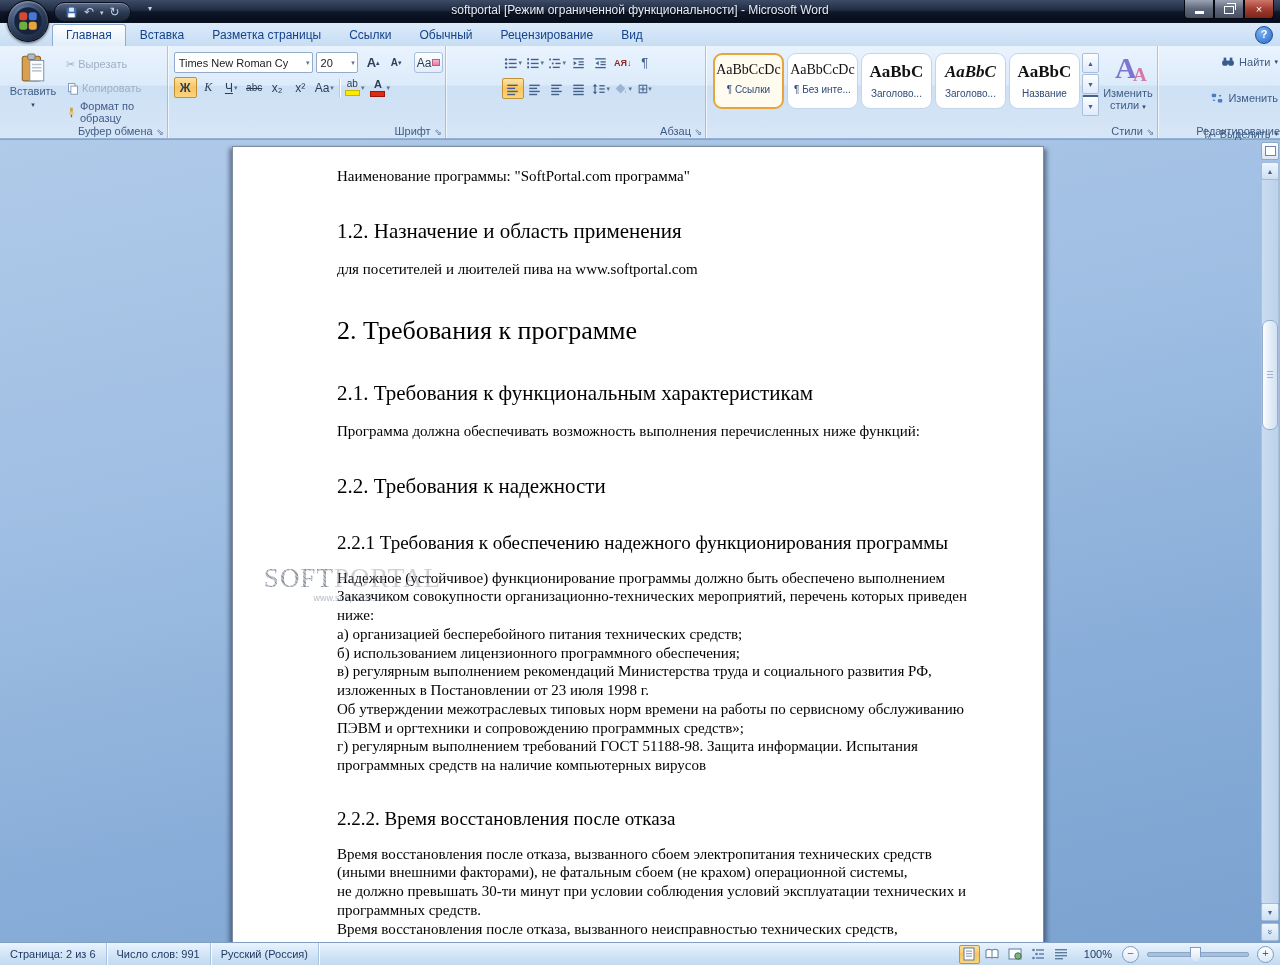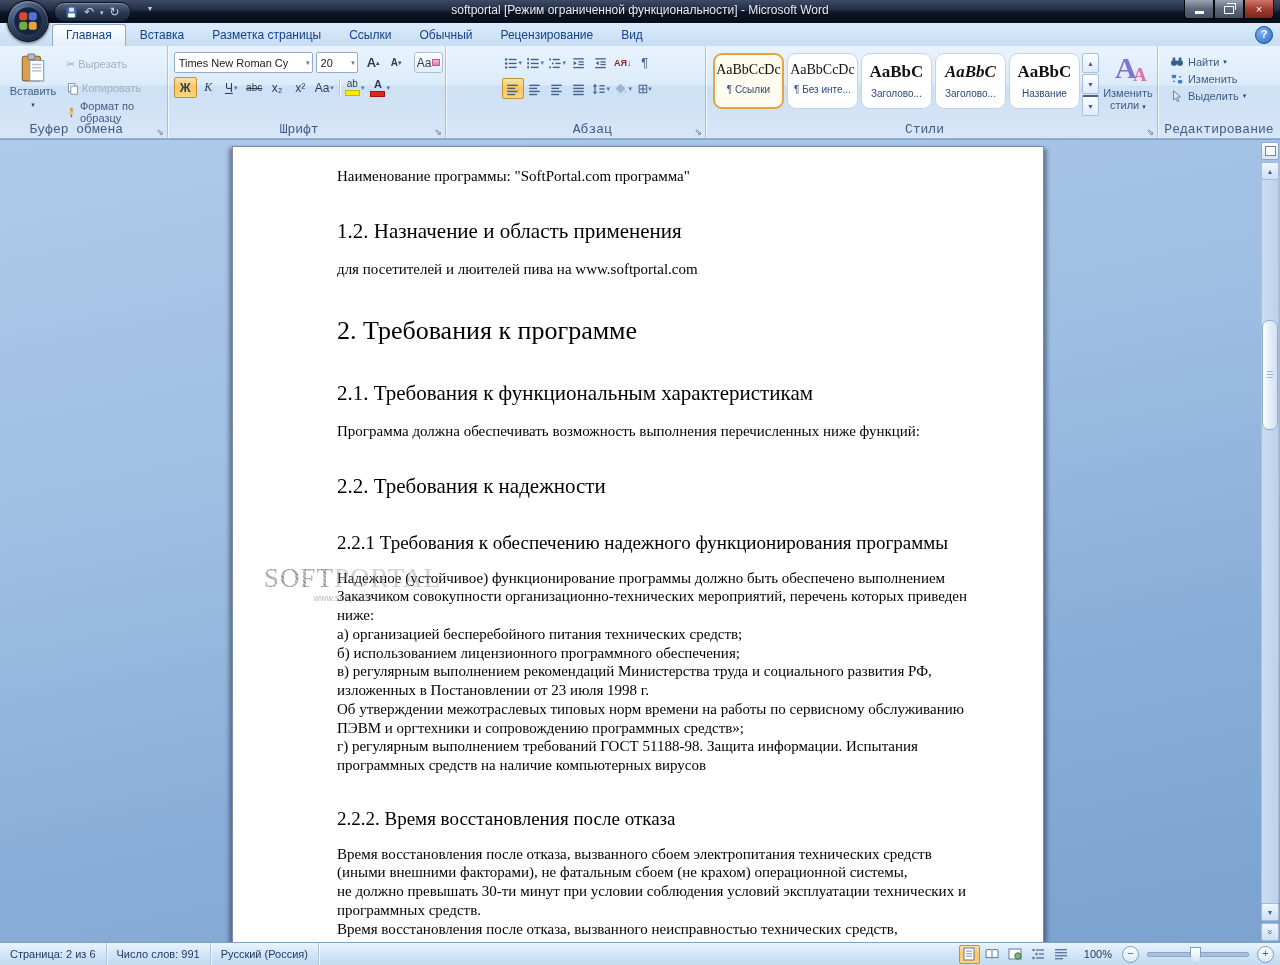--- a/index.html
+++ b/index.html
@@ -41,22 +41,22 @@
     border-color:#8babd1;border-bottom-color:transparent;}
   .help-btn{position:absolute;right:7px;top:26px;width:16px;height:16px;border-radius:50%;
     background:radial-gradient(circle at 35% 30%,#7db2ef,#2d6dcb);border:1px solid #1c4f9e;
     color:#fff;font-size:11px;font-weight:bold;text-align:center;line-height:15px;z-index:6;}
   
   .ribbon{position:absolute;left:0;top:46px;right:0;height:92px;display:flex;
     background:linear-gradient(#e9f3fe 0%,#dcebfa 42%,#cde0f4 44%,#d7e6f7 100%);
     border-bottom:1px solid #93b2d6;}
   .group{position:relative;height:100%;box-sizing:border-box;padding:3px 2px 16px;
     border-right:1px solid rgba(137,163,199,.6);box-shadow:1px 0 0 rgba(255,255,255,.65);}
-  .group-label{position:absolute;bottom:1px;left:0;right:14px;text-align:center;
-    font-size:13px;color:#3e5c85;font-family:Liberation Mono, monospace;}
+  .group-label{position:absolute;bottom:1px;left:0;right:14px;text-align:right;
+    font-size:11px;color:#3e5c85;}
   .launcher{position:absolute;bottom:1px;right:3px;font-size:9px;color:#5f7ba3;}
   .rbtn{display:inline-flex;align-items:center;gap:3px;border:1px solid transparent;
     border-radius:2px;color:#3e5c85;font-size:11px;}
   .rbtn.small{height:18px;padding:0 3px;}
   .rbtn.active{background:linear-gradient(#fde3a7,#f9c45f 50%,#fbd57f);
     border-color:#c19138;}
   .rbtn.disabled{color:#9fb0c4;}
   .ic{display:inline-block;vertical-align:middle;}
   .vspl{display:inline-block;width:1px;height:18px;background:#b6c9e1;
     box-shadow:1px 0 0 #fff;margin:0 2px;vertical-align:middle;}
@@ -114,21 +114,21 @@
     background:linear-gradient(#fdfeff,#dfeafa);font-size:7px;color:#44618c;
     display:flex;align-items:center;justify-content:center;}
   .change-styles{width:62px;text-align:center;color:#3e5c85;font-size:11px;padding-top:4px;}
   .cs-icon{position:relative;height:34px;}
   .cs-a1{position:absolute;left:14px;top:0;font-size:30px;line-height:1;font-weight:bold;
     color:#7f74cf;font-family:"Liberation Serif",serif;}
   .cs-a2{position:absolute;left:32px;top:12px;font-size:19px;line-height:1;font-weight:bold;
     color:#d478a8;font-family:"Liberation Serif",serif;}
   
   .g-editing{width:139px;border-right:none;}
-  .edit-col{display:flex;flex-direction:column;gap:3px;padding:6px 0 0 10px;}
+  .edit-col{display:flex;flex-direction:column;gap:22px;padding:6px 0 0 10px;align-items:flex-end;}
   .ebtn{display:flex;align-items:center;gap:4px;font-size:11px;color:#3e5c85;}
   
   .workspace{position:absolute;left:0;top:140px;right:0;bottom:22px;overflow:hidden;
     background:linear-gradient(168deg,#b0cae9 0%,#9dbde2 40%,#88add8 70%,#7ba2d0 100%);}
   .page{position:absolute;left:232px;top:6px;width:812px;height:900px;background:#fff;
     border:1px solid #7e8c9d;box-shadow:-3px 2px 4px rgba(25,35,55,.45),3px 3px 4px rgba(25,35,55,.45);
     box-sizing:border-box;padding:20px 60px 0 104px;overflow:hidden;}
   .b-body{font:15px/1.25 "Liberation Serif",serif;color:#000;white-space:pre-line;margin:0 0 2px;}
   .b-h1{font:26px/1.2 "Liberation Serif",serif;font-weight:400;color:#000;margin:36px 0 34px;}
   .b-h2{font:21px/1.25 "Liberation Serif",serif;font-weight:400;color:#000;margin:32px 0 16px;}

